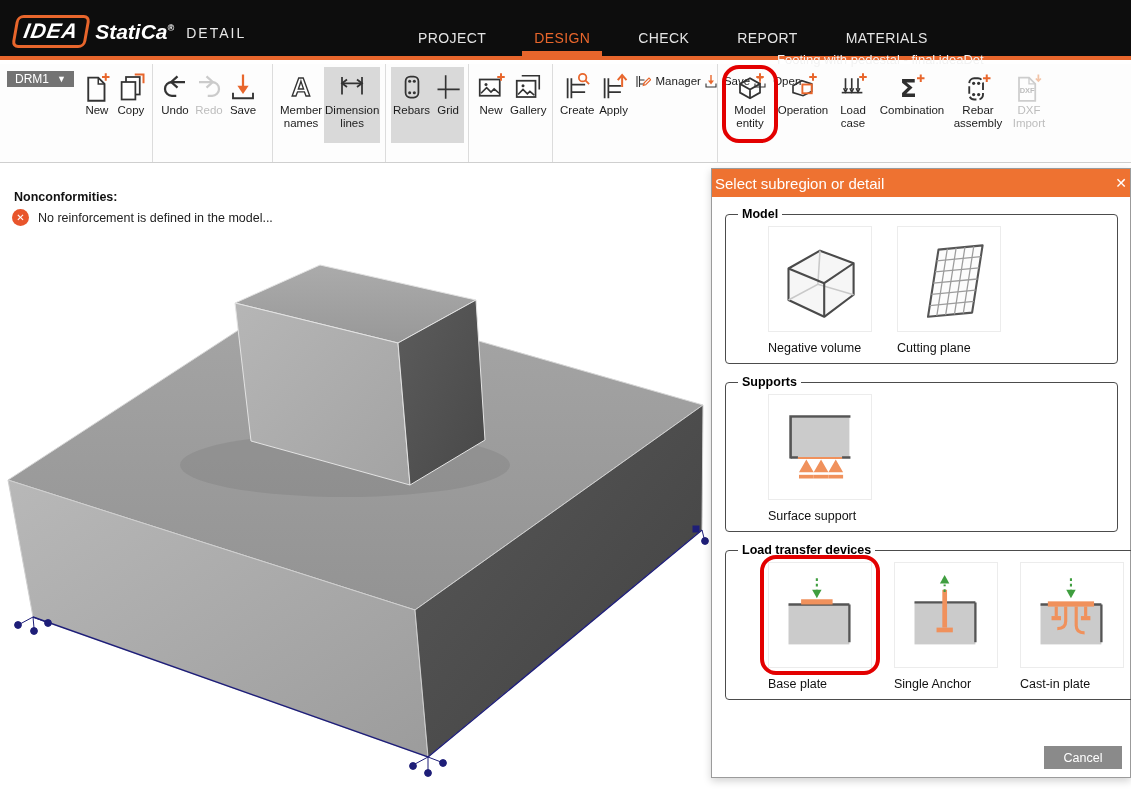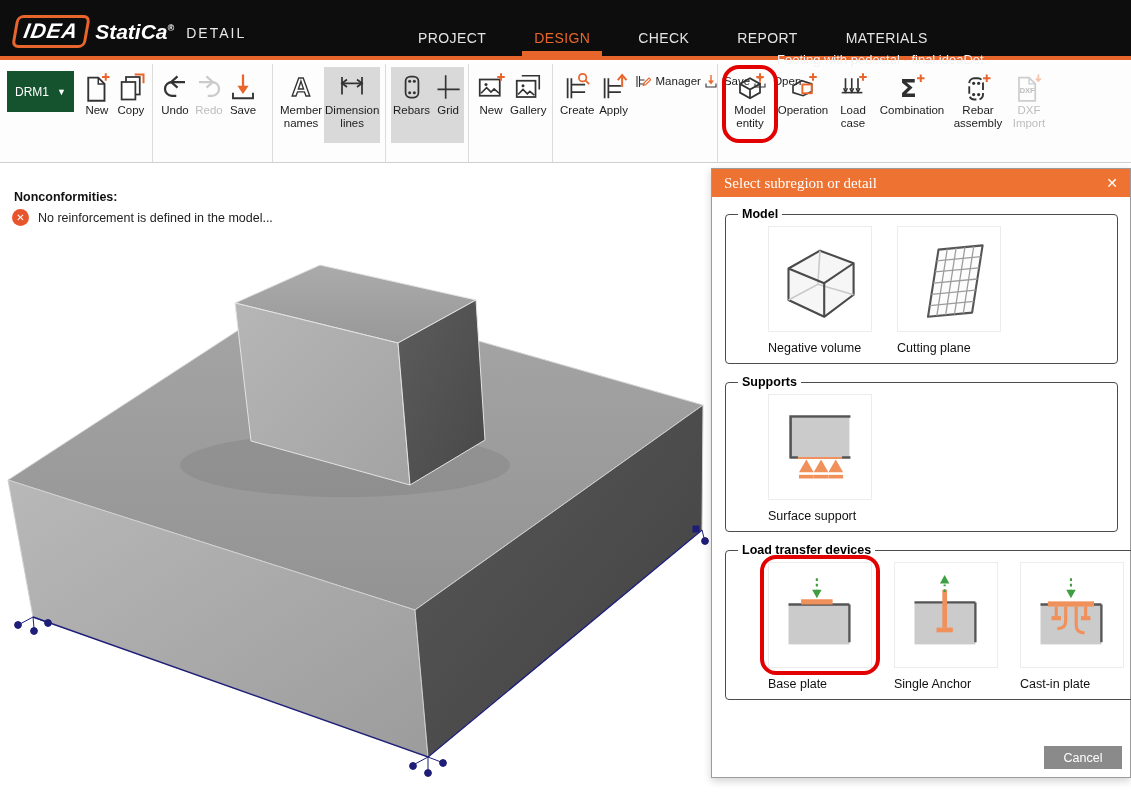--- a/index.html
+++ b/index.html
@@ -30,41 +30,41 @@
     border-bottom:1px solid #cfcfcf; display:flex; }
   .rgroup { position:relative; border-right:1px solid #dcdcdc; padding:3px 5px 17px 5px;
     display:flex; align-items:flex-start; }
   .rgroup:last-child { border-right:none; }
   .rbtn { display:flex; flex-direction:column; align-items:center; padding:3px 2px 0;
     height:76px; cursor:default; }
   .rbtn .icn { height:34px; display:flex; align-items:center; justify-content:center; }
   .rbtn .lbl { font-size:11.5px; line-height:13px; color:#1c1c1c; text-align:center; }
   .rbtn.toggled { background:#d9d9d9; }
   .rbtn.disabled .lbl { color:#bdbdbd; }
-  .combo { background:#14532d; color:#fff; font-size:12px; height:41px; margin:4px 6px 0 2px;
+  .combo { background:#737373; color:#fff; font-size:12px; height:16px; margin:4px 6px 0 2px;
     padding:0 8px; display:flex; align-items:center; gap:8px; cursor:default; }
   .combo .chev { font-size:9px; }
   .tstack { display:flex; flex-direction:row; gap:2px; margin:5px 2px 0 4px; }
   .srow { display:flex; align-items:center; gap:5px; font-size:11.5px; color:#1c1c1c; height:18px; }
   .annotated { position:relative; }
   .annot-ribbon { position:absolute; left:-4px; top:-2px; right:-4px; bottom:0;
     border:4px solid #e30000; border-radius:17px; pointer-events:none; }
   
   .viewport { position:absolute; left:0; top:163px; width:711px; height:637px; background:#fff; }
   .noncon-title { position:absolute; left:14px; top:27px; font-size:12.5px; font-weight:bold; color:#111; }
   .noncon-row { position:absolute; left:12px; top:46px; display:flex; align-items:center; gap:9px; }
   .err-badge { width:17px; height:17px; border-radius:50%; background:#e8552c; color:#fff;
     font-size:10px; font-weight:bold; display:flex; align-items:center; justify-content:center; }
   .noncon-msg { font-size:12.5px; color:#222; }
   .scene { position:absolute; left:0; top:0; }
   
   .dialog { position:absolute; left:711px; top:168px; width:420px; height:610px;
     background:#fff; border:1px solid #9b9b9b; box-shadow:0 3px 8px rgba(0,0,0,.18); z-index:6; }
   .dlg-header { height:28px; background:#ee7231; display:flex; align-items:center;
-    justify-content:space-between; padding:0 12px;font-family:Liberation Serif, serif; }
+    justify-content:space-between; padding:0 3px; }
   .dlg-title { color:#fff; font-size:15px; }
   .dlg-close { color:#fff; font-size:14px; cursor:default; }
   .dlg-body { padding:10px 12px 0 13px; }
   fieldset { border:1px solid #4c4c4c; border-radius:4px; padding:5px 10px 8px; margin-bottom:11px; }
   legend { font-size:12.5px; font-weight:bold; color:#000; padding:0 4px; margin-left:2px; }
   .tiles { display:flex; gap:25px;margin-left:32px; }
   .tilewrap { width:104px; }
   .tilebox { position:relative; width:104px; height:106px; border:1px solid #ececec; background:#fff;
     display:flex; align-items:center; justify-content:center; cursor:default; }
   .tilelabel { margin-top:9px; font-size:12.5px; color:#111; }

